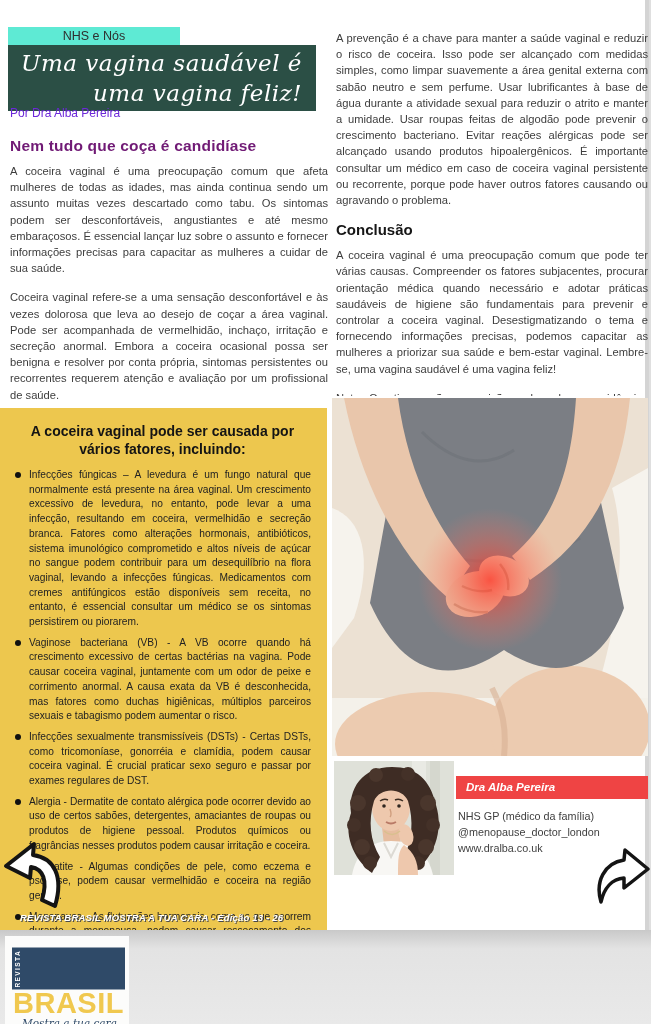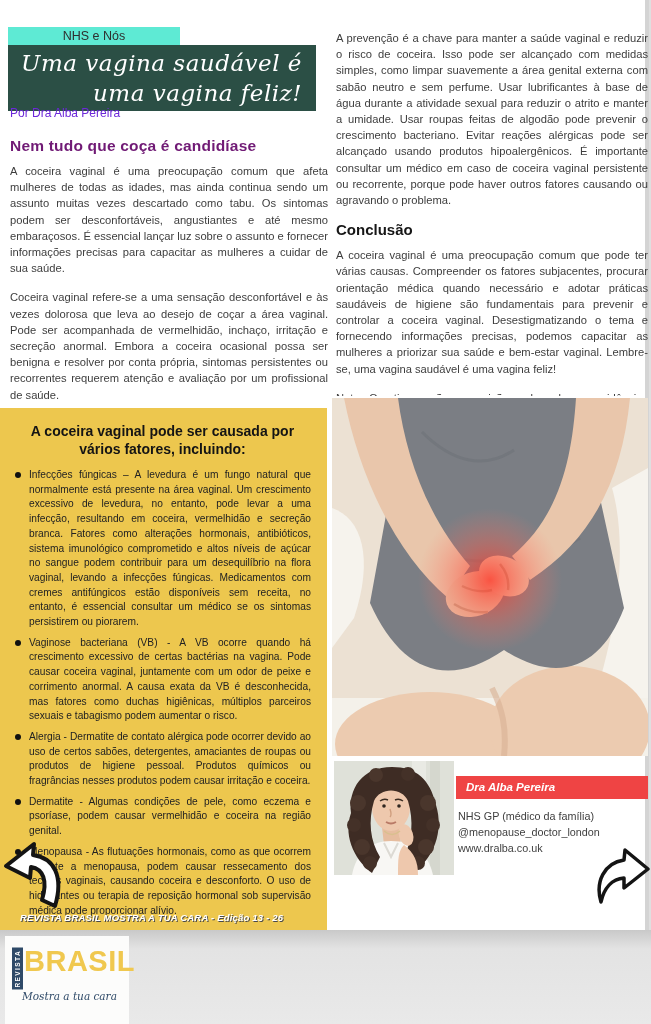--- a/index.html
+++ b/index.html
@@ -75,21 +75,21 @@
   .arrow-right { position:absolute; left:594px; top:848px; width:56px; height:60px; cursor:pointer; }
   
   .bottom-strip {
     position:absolute; left:0; top:930px; width:651px; height:94px;
     background:linear-gradient(180deg,#c9c9c9 0,#e3e3e3 20%,#e9e9e9 100%);
   }
   .logo-box {
     position:absolute; left:5px; top:6px; width:124px; height:88px;
     background:#fcfcfb; padding:12px 4px 0 7px;
   }
-  .logo-row { display:flex; align-items:stretch; }
+  .logo-row { display:flex; align-items:stretch;flex-direction:column; }
   .logo-vert {
     writing-mode:vertical-rl; transform:rotate(180deg); background:#2f4a68;
     color:#ffffff; font-size:6.5px; font-weight:bold; letter-spacing:1.4px;
     padding:2px 2px; text-align:center;
   }
   .logo-name {
     font-size:29px; font-weight:800; color:#f0c84f; line-height:.95;
     letter-spacing:.5px; margin-left:1px;
   }
   .logo-tag {
@@ -116,20 +116,21 @@
     <div class="lead-text">
       <p>A coceira vaginal é uma preocupação comum que afeta mulheres de todas as idades, mas ainda continua sendo um assunto muitas vezes descartado como tabu. Os sintomas podem ser desconfortáveis, angustiantes e até mesmo embaraçosos. É essencial lançar luz sobre o assunto e fornecer informações precisas para capacitar as mulheres a cuidar de sua saúde.</p>
       <p>Coceira vaginal refere-se a uma sensação desconfortável e às vezes dolorosa que leva ao desejo de coçar a área vaginal. Pode ser acompanhada de vermelhidão, inchaço, irritação e secreção anormal. Embora a coceira ocasional possa ser benigna e resolver por conta própria, sintomas persistentes ou recorrentes requerem atenção e avaliação por um profissional de saúde.</p>
     </div>
 
     <div class="ybox">
       <div class="ybox-title">A coceira vaginal pode ser causada por vários fatores, incluindo:</div>
       <ul>
         <li>Infecções fúngicas – A levedura é um fungo natural que normalmente está presente na área vaginal. Um crescimento excessivo de levedura, no entanto, pode levar a uma infecção, resultando em coceira, vermelhidão e secreção branca. Fatores como alterações hormonais, antibióticos, sistema imunológico comprometido e altos níveis de açúcar no sangue podem contribuir para um desequilíbrio na flora vaginal, levando a infecções fúngicas. Medicamentos com cremes antifúngicos estão disponíveis sem receita, no entanto, é essencial consultar um médico se os sintomas persistirem ou piorarem.</li>
         <li>Vaginose bacteriana (VB) - A VB ocorre quando há crescimento excessivo de certas bactérias na vagina. Pode causar coceira vaginal, juntamente com um odor de peixe e corrimento anormal. A causa exata da VB é desconhecida, mas fatores como duchas higiênicas, múltiplos parceiros sexuais e tabagismo podem aumentar o risco.</li>
+        <li>Infecções sexualmente transmissíveis (DSTs) - Certas DSTs, como tricomoníase, gonorréia e clamídia, podem causar coceira vaginal. É crucial praticar sexo seguro e passar por exames regulares de DST.</li>
         <li>Alergia - Dermatite de contato alérgica pode ocorrer devido ao uso de certos sabões, detergentes, amaciantes de roupas ou produtos de higiene pessoal. Produtos químicos ou fragrâncias nesses produtos podem causar irritação e coceira.</li>
         <li>Dermatite - Algumas condições de pele, como eczema e psoríase, podem causar vermelhidão e coceira na região genital.</li>
         <li>Menopausa - As flutuações hormonais, como as que ocorrem durante a menopausa, podem causar ressecamento dos tecidos vaginais, causando coceira e desconforto. O uso de hidratantes ou terapia de reposição hormonal sob supervisão médica pode proporcionar alívio.</li>
       </ul>
       <div class="issue-line">REVISTA BRASIL MOSTRA A TUA CARA - Edição 13 - 26</div>
     </div>
 
     <div class="col-right">
       <p>A prevenção é a chave para manter a saúde vaginal e reduzir o risco de coceira. Isso pode ser alcançado com medidas simples, como limpar suavemente a área genital externa com sabão neutro e sem perfume. Usar lubrificantes à base de água durante a atividade sexual para reduzir o atrito e manter a umidade. Usar roupas feitas de algodão pode prevenir o crescimento bacteriano. Evitar reações alérgicas pode ser alcançado usando produtos hipoalergênicos. É importante consultar um médico em caso de coceira vaginal persistente ou recorrente, porque pode haver outros fatores causando ou agravando o problema.</p>
       <h2>Conclusão</h2>

